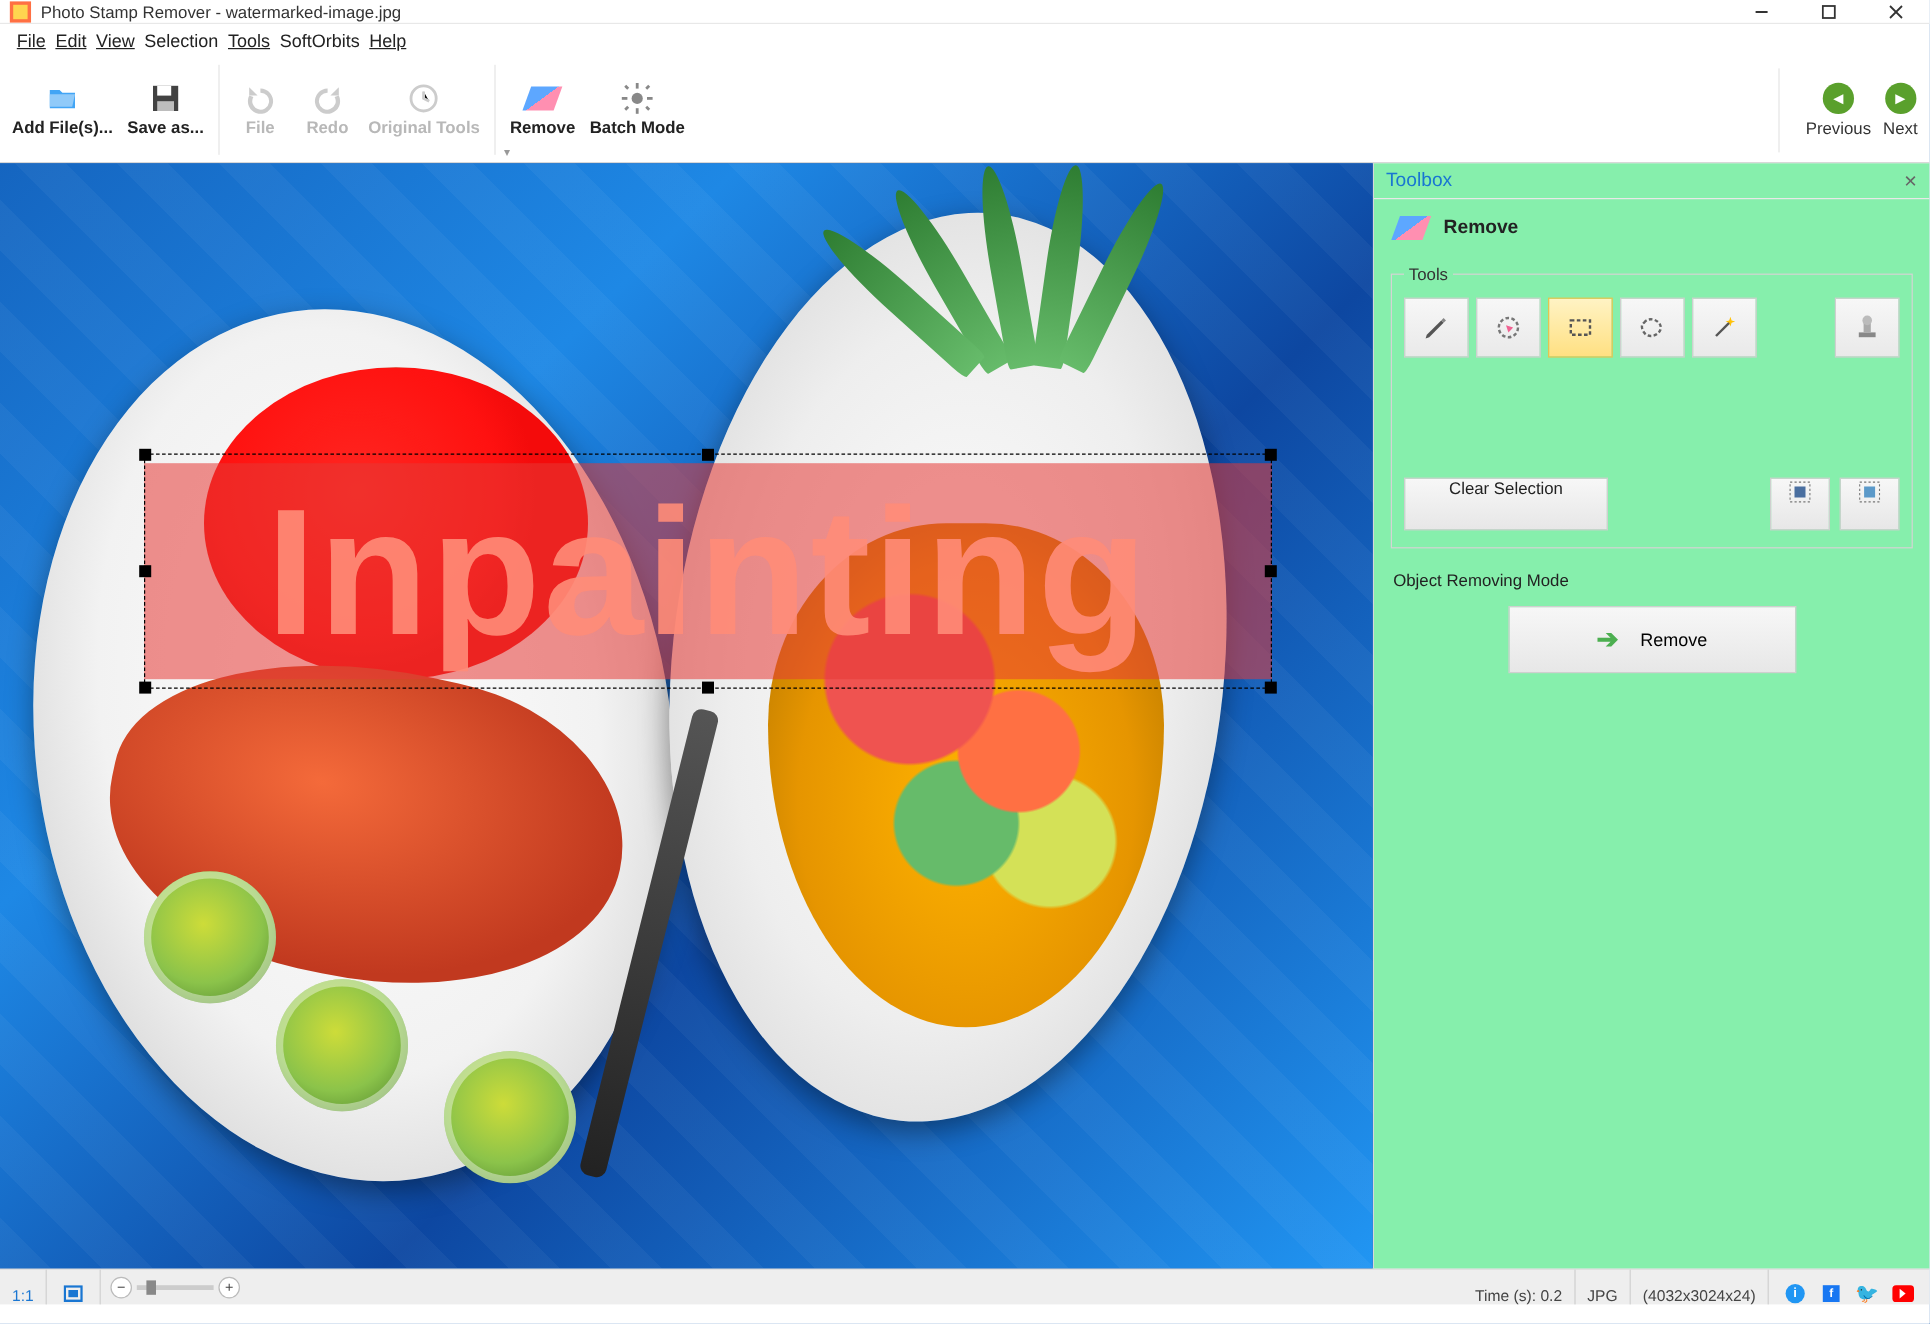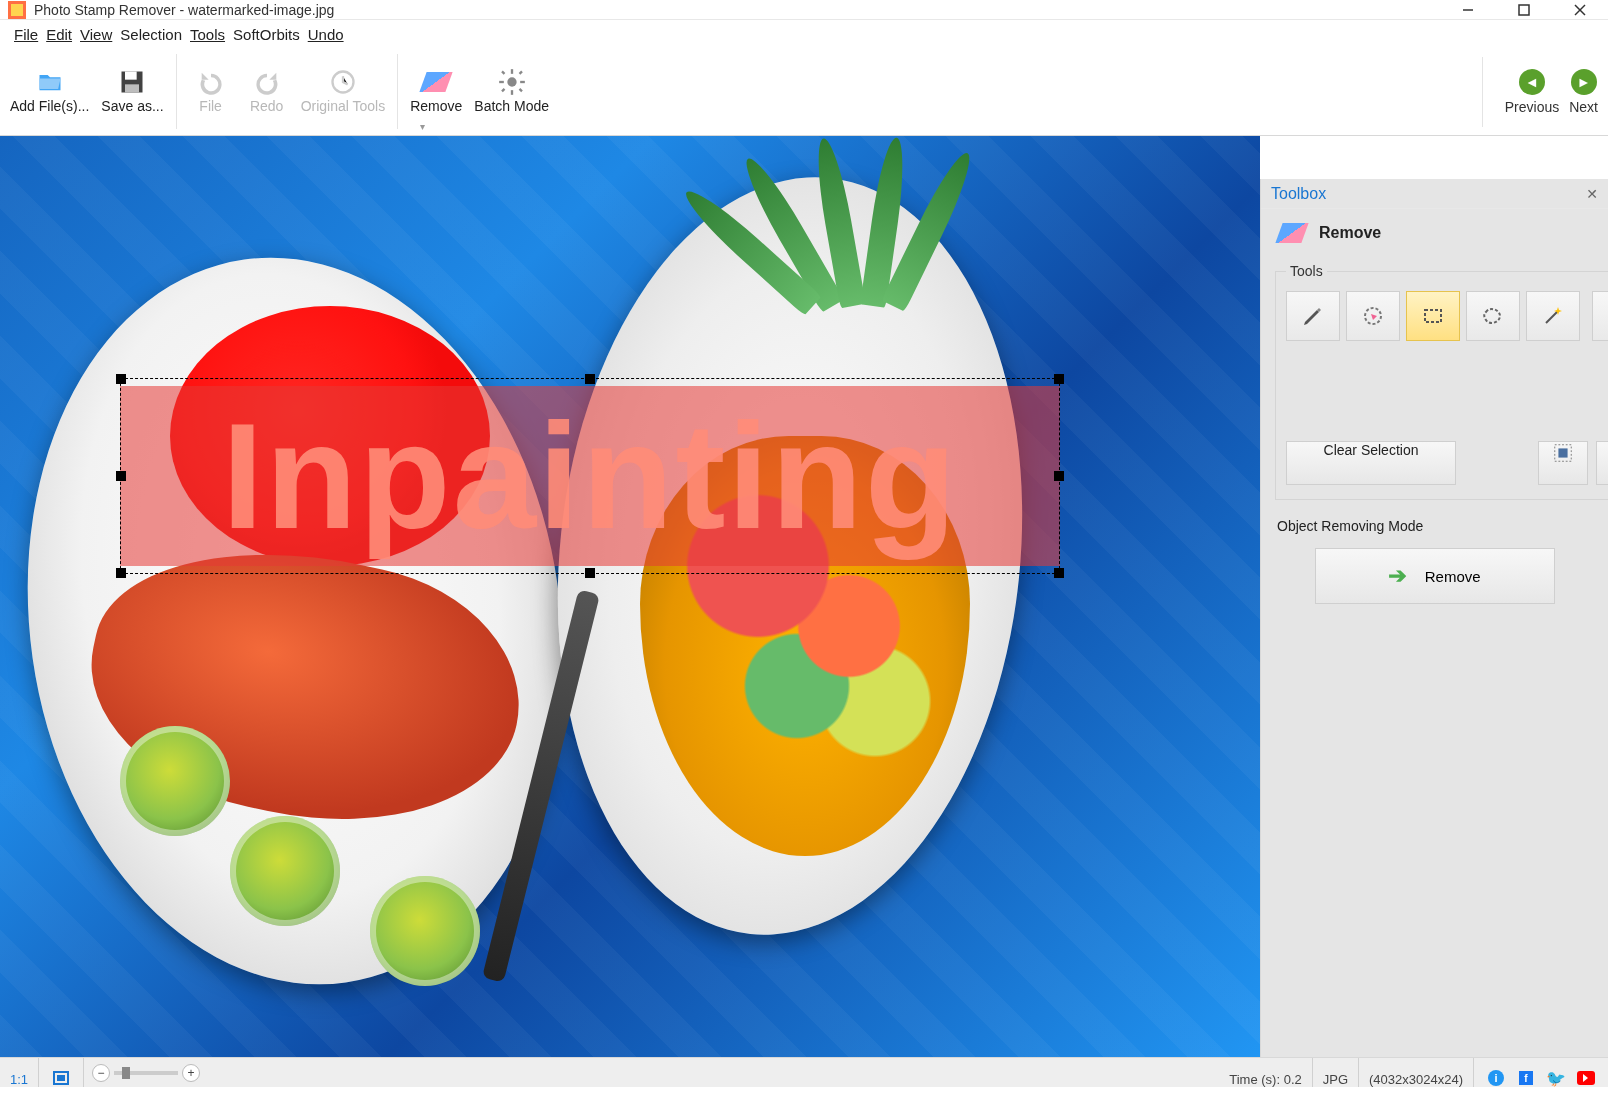--- a/index.html
+++ b/index.html
@@ -14,21 +14,21 @@
 
 
 .menubar { height: 28px; display: flex; align-items: center; padding: 0 10px; font-size: 15px; color: #222; }
 .menubar .menu-item { padding: 2px 4px; }
 .menubar .menu-item .ul { text-decoration: underline; }
 
 
 .toolbar { height: 88px; display: flex; align-items: stretch; border-bottom: 1px solid #d8d8d8; position: relative; }
 .toolbar .tbgroup { display: flex; align-items: center; padding: 0 4px; }
 .toolbar .sep { width: 1px; background: #e4e4e4; margin: 6px 2px; }
-.toolbar .tbtn { display: flex; flex-direction: column; align-items: center; justify-content: center; min-width: 56px; padding: 4px 6px; font-size: 14px; color: #222; text-align: center; line-height: 1.2; }
+.toolbar .tbtn { display: flex; flex-direction: column; align-items: center; justify-content: center; min-width: 56px; padding: 4px 6px; font-size: 14px; color: #222; text-align: center; line-height: 1.2; font-weight: bold; }
 .toolbar .tbtn.disabled { color: #b8b8b8; }
 .toolbar .tbtn .ico { width: 28px; height: 28px; display: flex; align-items: center; justify-content: center; margin-bottom: 2px; }
 .toolbar .overflow { position: absolute; bottom: 2px; left: 420px; width: 12px; height: 12px; color: #999; font-size: 10px; }
 .toolbar .right { margin-left: auto; display: flex; align-items: center; padding-right: 10px; gap: 10px; }
 .toolbar .navbtn { display: flex; flex-direction: column; align-items: center; font-size: 14px; color: #333; }
 .toolbar .navbtn .circ { width: 26px; height: 26px; border-radius: 50%; background: #5aa02c; display: flex; align-items: center; justify-content: center; margin-bottom: 4px; color: #fff; font-weight: bold; }
 .toolbar .rsep { width: 1px; height: 70px; background: #e4e4e4; margin-right: 12px; }
 
 
 .main { display: flex; height: calc(1103px - 36px - 28px - 88px - 30px); }
@@ -62,21 +62,21 @@
 .wm-text { font-size: 150px; font-weight: 800; color: rgba(255, 140, 120, 0.9); letter-spacing: 2px; font-family: Arial, sans-serif; }
 
 
 .selection { position: absolute; left: 120px; top: 242px; width: 940px; height: 196px; border: 1.5px dashed #000; }
 .selection .handle { position: absolute; width: 10px; height: 10px; background: #000; }
 .selection .h-tl { left:-5px; top:-5px; } .selection .h-tm { left:calc(50% - 5px); top:-5px; } .selection .h-tr { right:-5px; top:-5px; }
 .selection .h-ml { left:-5px; top:calc(50% - 5px);} .selection .h-mr { right:-5px; top:calc(50% - 5px);}
 .selection .h-bl { left:-5px; bottom:-5px;} .selection .h-bm { left:calc(50% - 5px); bottom:-5px;} .selection .h-br { right:-5px; bottom:-5px;}
 
 
-.toolbox { width: 348px; background: #e5e5e5; border-left: 1px solid #d8d8d8; display: flex; flex-direction: column; margin-top: 43px; }
+.toolbox { width: 464px; background: #86efac; border-left: 1px solid #d8d8d8; display: flex; flex-direction: column; }
 .toolbox .hdr { height: 30px; display: flex; align-items: center; padding: 0 10px; color: #1976d2; font-size: 16px; border-bottom: 1px solid #e8e8e8; }
 .toolbox .hdr .close-x { margin-left: auto; color: #666; font-size: 14px; }
 .toolbox .mode-row { display: flex; align-items: center; gap: 14px; padding: 14px 18px; font-size: 16px; font-weight: 600; color: #222; }
 .eraser-ico { width: 26px; height: 20px; background: linear-gradient(135deg, #5da7ff 0 50%, #ff8fb1 50% 100%); transform: skewX(-20deg); }
 .toolbox fieldset { border: 1px solid #d4d4d4; margin: 6px 14px 14px; padding: 12px 10px 14px; }
 .toolbox fieldset legend { font-size: 14px; color: #333; padding: 0 4px; }
 .tools-row { display: flex; gap: 6px; }
 .tools-row .tool { width: 54px; height: 50px; background: linear-gradient(#f7f7f7,#e9e9e9); border: 1px solid #cfcfcf; display: flex; align-items: center; justify-content: center; }
 .tools-row .tool.selected { background: linear-gradient(#fff3c4,#ffe082); border-color: #e6c34e; }
 .tools-row .spacer { flex: 1; }
@@ -140,21 +140,21 @@
   </div>
 </div>
 
 <div class="menubar">
   <span class="menu-item"><span class="ul">File</span></span>
   <span class="menu-item"><span class="ul">Edit</span></span>
   <span class="menu-item"><span class="ul">View</span></span>
   <span class="menu-item"><span>Selection</span></span>
   <span class="menu-item"><span class="ul">Tools</span></span>
   <span class="menu-item"><span>SoftOrbits</span></span>
-  <span class="menu-item"><span class="ul">Undo</span></span>
+  <span class="menu-item"><span class="ul">Help</span></span>
 </div>
 
 <div class="toolbar">
   <div class="tbgroup">
     <div class="tbtn">
       <span class="ico">
           <svg viewBox="0 0 24 24">
             <path fill="#42a5f5" d="M3 6h7l2 2h9v11H3z"></path>
             <path fill="#90caf9" d="M3 9h18l-2 9H3z"></path>
           </svg>

